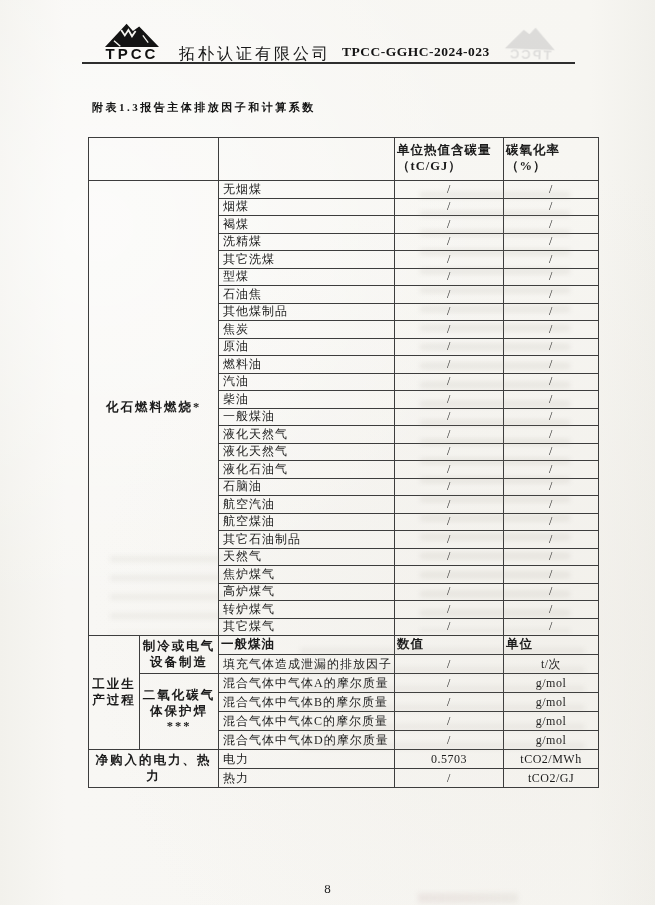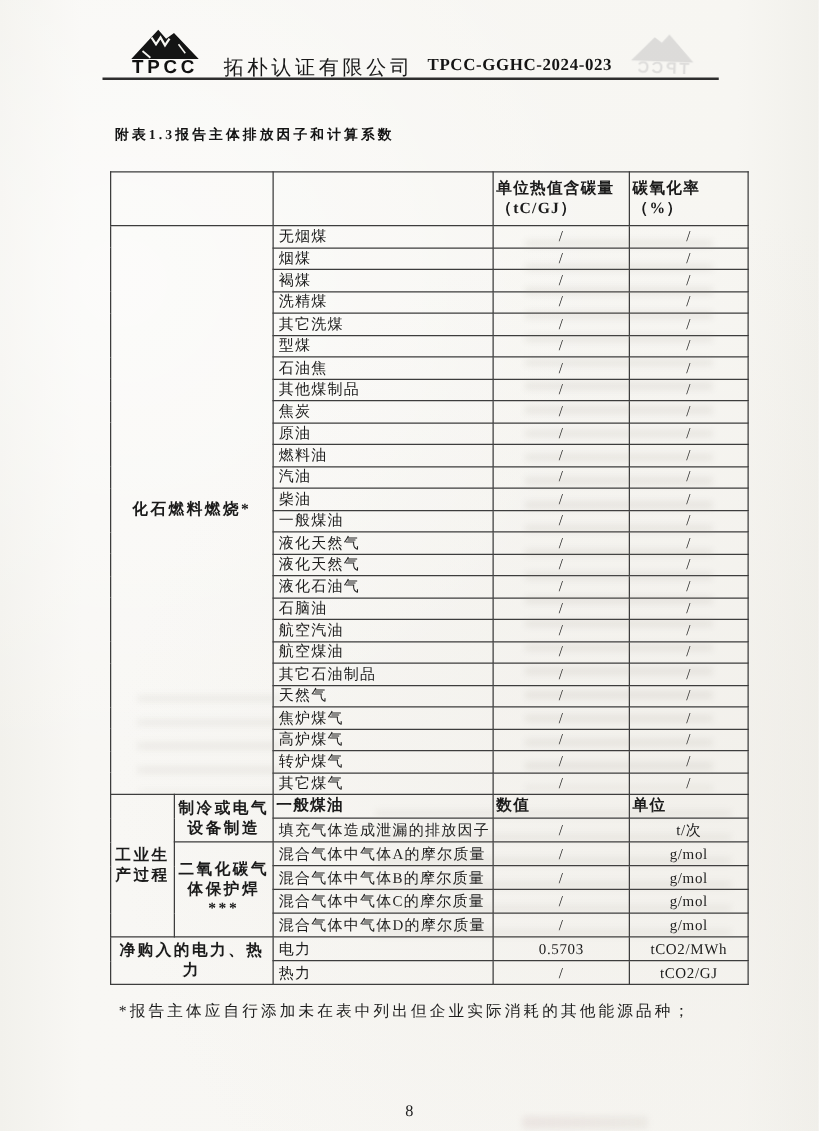--- a/index.html
+++ b/index.html
@@ -299,21 +299,20 @@
         <td class="val">tCO2/MWh</td>
       </tr>
       <tr class="ind-row">
         <td class="name">热力</td>
         <td class="val">/</td>
         <td class="val">tCO2/GJ</td>
       </tr>
     </tbody>
   </table>
 
-  <div class="footnote fn1">*报告主体应自行添加未在表中列出但企业实际消耗的其他能源品种；</div>
 
   <div class="pagenum">8</div>
 
   <div class="smudge sm1"></div>
   <div class="smudge sm2"></div>
   <div class="smudge sm3"></div>
   <div class="smudge sm4"></div>
 </div>
 
 </body></html>

